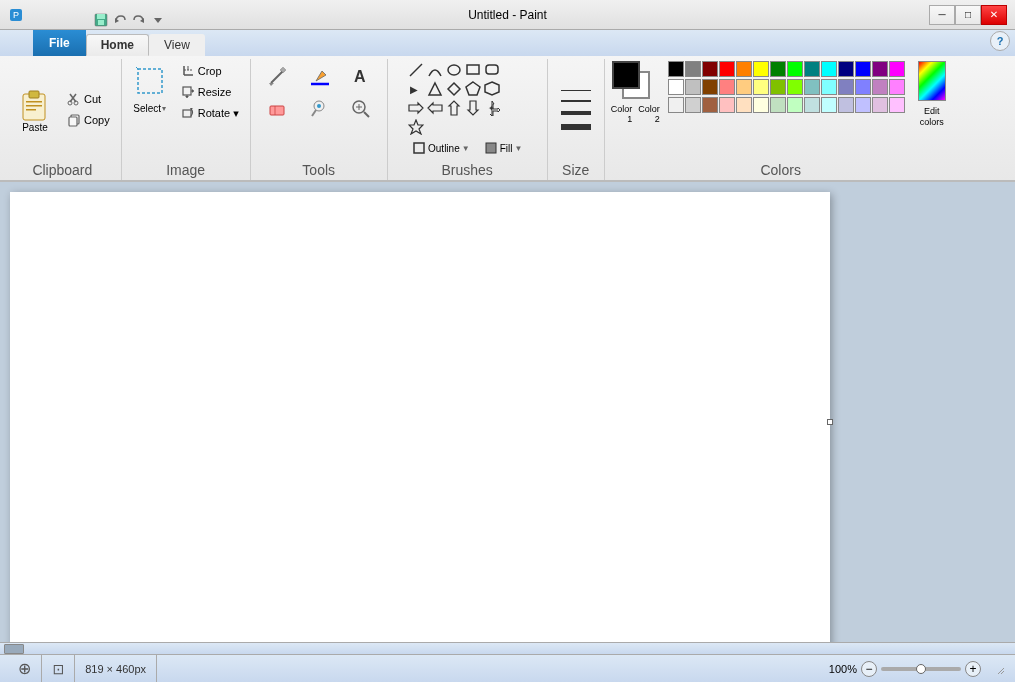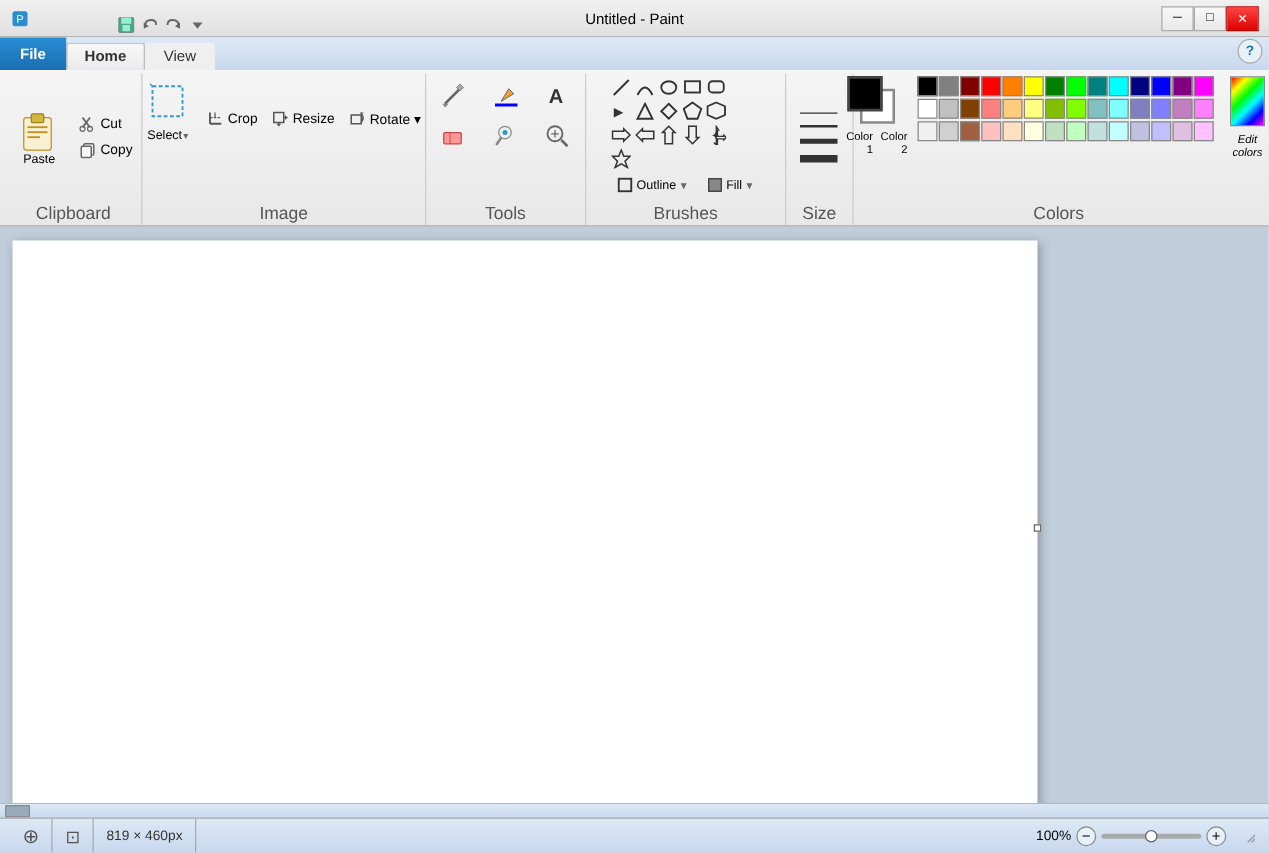--- a/index.html
+++ b/index.html
@@ -76,20 +76,21 @@
       margin-top: 2px;
     }
     .tab.file-tab {
       background: linear-gradient(to bottom, #2a8dd4, #1a6fb0);
       color: white;
       border-radius: 0;
       padding: 4px 16px;
       font-weight: bold;
       border: none;
       height: 26px;
+      margin-left: 33px;
     }
 
     
     #ribbon-content {
       background: linear-gradient(to bottom, #f5f5f5, #e8e8e8);
       padding: 3px 4px 0 4px;
       display: flex;
       align-items: stretch;
       min-height: 90px;
       border-bottom: 1px solid #bbb;
@@ -171,23 +172,22 @@
       text-align: center;
     }
     .large-ribbon-btn.active {
       background: linear-gradient(to bottom, #ffe8a0, #ffd060);
       border-color: #cc9900;
     }
 
     
     .image-group-btns {
       display: flex;
-      flex-direction: row;
+      flex-direction: column;
       gap: 1px;
-      margin-top: 24px;
     }
 
     
     .tools-row {
       display: flex;
       gap: 2px;
     }
 
     
     .shapes-grid {
@@ -228,21 +228,20 @@
     .edit-colors-btn {
       display: flex;
       flex-direction: column;
       align-items: center;
       cursor: pointer;
       padding: 2px 6px;
       border: 1px solid transparent;
       border-radius: 3px;
       background: transparent;
       font-size: 10px;
-      font-style: italic;
     }
 
     
     .help-btn {
       position: absolute;
       right: 5px;
       top: 31px;
       width: 20px; height: 20px;
       border-radius: 50%;
       border: 1px solid #aaa;

